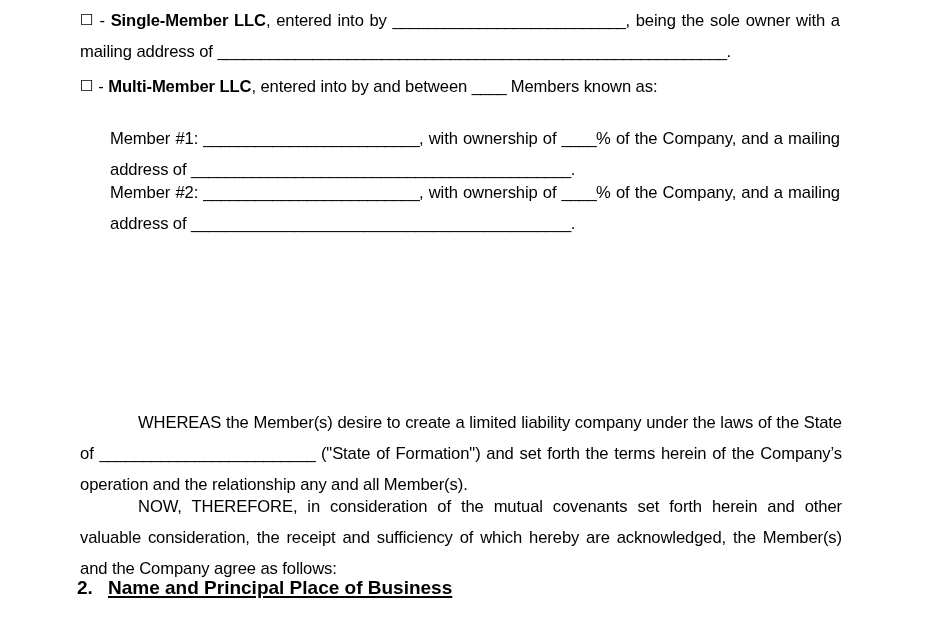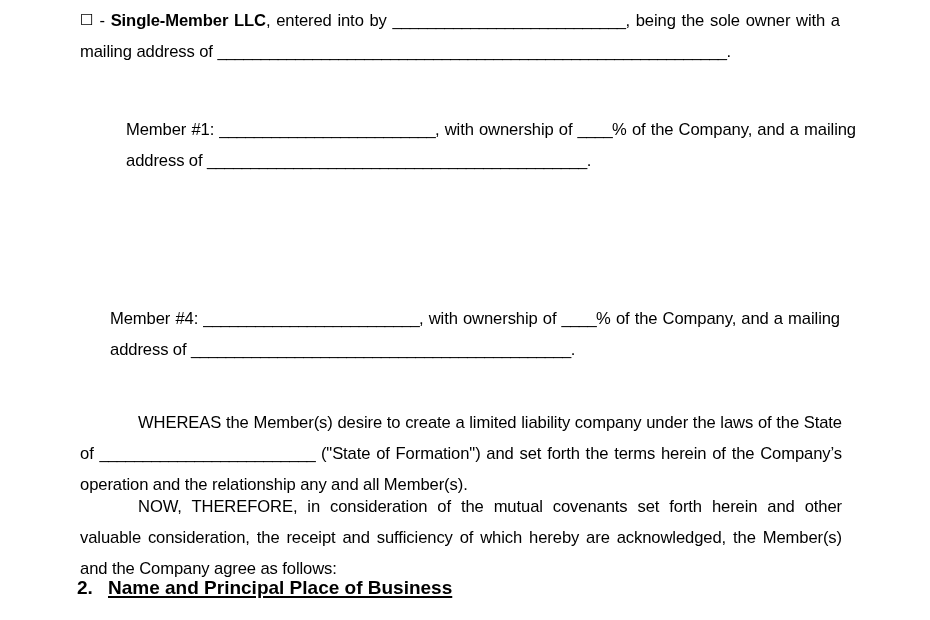--- a/index.html
+++ b/index.html
@@ -65,21 +65,21 @@
     left: 80px;
     top: 71px;
     width: 760px;
   }
 
   
   .member {
     left: 110px;
     width: 730px;
   }
-  .m1 { top: 114px; margin-left: 16px; }
+  .m1 { top: 123px; }
   .m2 { top: 177px; }
   .m3 { top: 240px; }
   .m4 { top: 303px; }
 
   .members-label {
     left: 77px;
     top: 366px;
     width: 500px;
   }
 
@@ -120,30 +120,33 @@
 </style>
 </head>
 <body>
 
 <div class="page">
 
   <div class="block justify opt-single">
     <span class="checkbox">☐</span><span> - </span><b>Single-Member LLC</b><span>, entered into by </span><span class="blank">___________________________</span><span>, being the sole owner with a mailing address of </span><span class="blank">___________________________________________________________</span><span>.</span>
   </div>
 
+  <div class="block opt-multi">
+    <span class="checkbox">☐</span><span> - </span><b>Multi-Member LLC</b><span>, entered into by and between </span><span class="blank">____</span><span> Members known as:</span>
+  </div>
 
   <div class="block justify member m1">
     <span>Member #1: </span><span class="blank">_________________________</span><span>, with ownership of </span><span class="blank">____</span><span>% of the Company, and a mailing address of </span><span class="blank">____________________________________________</span><span>.</span>
   </div>
 
+  <div class="block justify member m2">
+    <span>Member #2: </span><span class="blank">_________________________</span><span>, with ownership of </span><span class="blank">____</span><span>% of the Company, and a mailing address of </span><span class="blank">____________________________________________</span><span>.</span>
+  </div>
 
 
-  <div class="block justify member m4">
-    <span>Member #4: </span><span class="blank">_________________________</span><span>, with ownership of </span><span class="blank">____</span><span>% of the Company, and a mailing address of </span><span class="blank">____________________________________________</span><span>.</span>
-  </div>
 
 
   <div class="block justify para-whereas">
     <span class="indent"></span><span>WHEREAS the Member(s) desire to create a limited liability company under the laws of the State of </span><span class="blank">_________________________</span><span> ("State of Formation") and set forth the terms herein of the Company’s operation and the relationship any and all Member(s).</span>
   </div>
 
   <div class="block justify para-now">
     <span class="indent"></span><span>NOW, THEREFORE, in consideration of the mutual covenants set forth herein and other valuable consideration, the receipt and sufficiency of which hereby are acknowledged, the Member(s) and the Company agree as follows:</span>
   </div>
 

